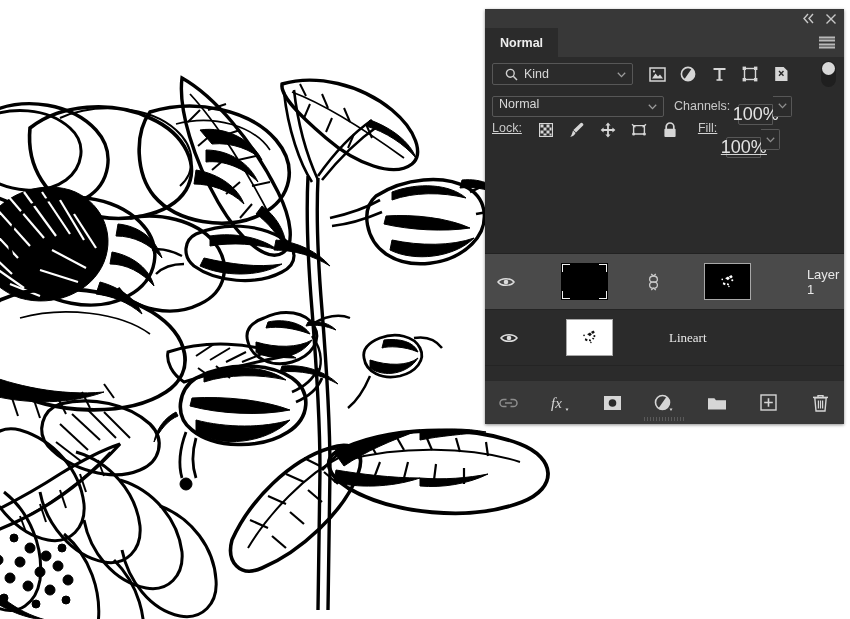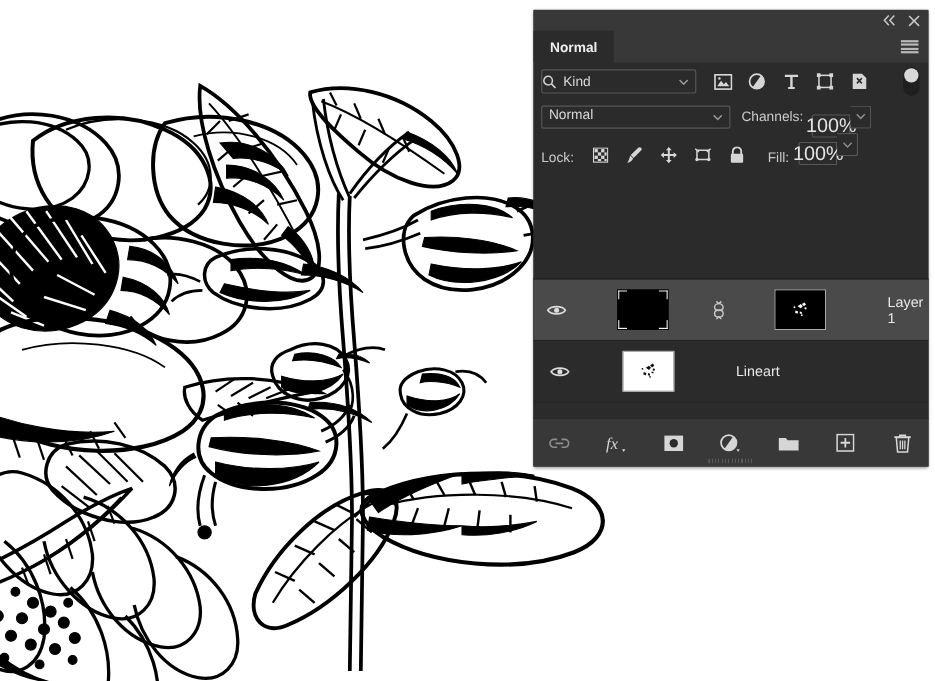--- a/index.html
+++ b/index.html
@@ -79,21 +79,21 @@
     display: flex; align-items: center;
     padding: 0 6px 0 7px;
     gap: 0;
   }
   .kind-select {
     width: 141px; height: 22px;
     background: #2b2b2b;
     border: 1px solid #575757;
     border-radius: 2px;
     display: flex; align-items: center;
-    padding: 0 0;
+    padding: 0 12px;
     position: relative;
     cursor: pointer;
   }
   .kind-select .search-ico { margin-right: 6px; display:flex; }
   .kind-label { font-size: 12.5px; color: #d8d8d8; }
   .kind-select .caret { position: absolute; right: 6px; top: 50%; transform: translateY(-50%); }
   .filter-icons { display: flex; align-items: center; gap: 11px; margin-left: 14px; }
   .fico { width: 20px; height: 20px; display: flex; align-items: center; justify-content: center; cursor: pointer; }
   .filter-toggle {
     margin-left: auto; margin-right: 2px;
@@ -146,23 +146,24 @@
     border-radius: 0 2px 2px 0;
     display: flex; align-items: center; justify-content: center;
     cursor: pointer;
     background: #2b2b2b;
   }
   .numgrp { display: flex; align-items: center; }
 
   
   .lock-row {
     height: 29px;
-    display: flex; align-items: flex-end;
+    display: flex; align-items: flex-start;
     padding: 0 7px;
     gap: 3px;
+    text-decoration: underline;
   }
   .lock-label { font-size: 12.5px; color: #c9c9c9; margin-right: 12px; }
   .lock-icons { display: flex; align-items: center; gap: 13px; }
   .lico { width: 18px; height: 18px; display: flex; align-items: center; justify-content: center; cursor: pointer; }
   .fill-label { font-size: 12.5px; color: #c9c9c9; margin-left: 16px; margin-right: 6px; }
 
   
   .layer-list {
     position: absolute;
     left: 0; right: 0;
@@ -713,21 +714,21 @@
                 <path d="M25 12.5 l2.6 -1.6 1.5 2 -2.1 1.7 z"></path>
                 <path d="M19 19 l2.5 1 -0.5 2.2 -2.4 -1 z"></path>
                 <path d="M23 20 l2 0.6 0 1.9 -2 -0.5 z"></path>
                 <circle cx="28.6" cy="16.8" r="1.1"></circle>
                 <circle cx="17.8" cy="16" r="0.9"></circle>
                 <circle cx="25" cy="23.6" r="0.8"></circle>
                 <path d="M26.5 18.5 l2 0.4 -0.4 1.5 -1.8 -0.6 z"></path>
               </g>
             </svg>
           </div>
-          <span class="layer-name" style="margin-left:18px;">Lineart</span>
+          <span class="layer-name" style="margin-left:18px;font-family:Liberation Serif, serif;">Lineart</span>
         </div>
       </div>
 
       <div class="bottom-bar">
         <div class="bico">
           <svg width="19" height="12" viewBox="0 0 19 12">
             <path d="M7.5 2.4 H4.6 C2.6 2.4, 1 4, 1 6 C1 8, 2.6 9.6, 4.6 9.6 H7.5" fill="none" stroke="#8e8e8e" stroke-width="1.5"></path>
             <path d="M11.5 2.4 H14.4 C16.4 2.4, 18 4, 18 6 C18 8, 16.4 9.6, 14.4 9.6 H11.5" fill="none" stroke="#8e8e8e" stroke-width="1.5"></path>
             <path d="M6 6 H13" stroke="#8e8e8e" stroke-width="1.5" fill="none"></path>
           </svg>

